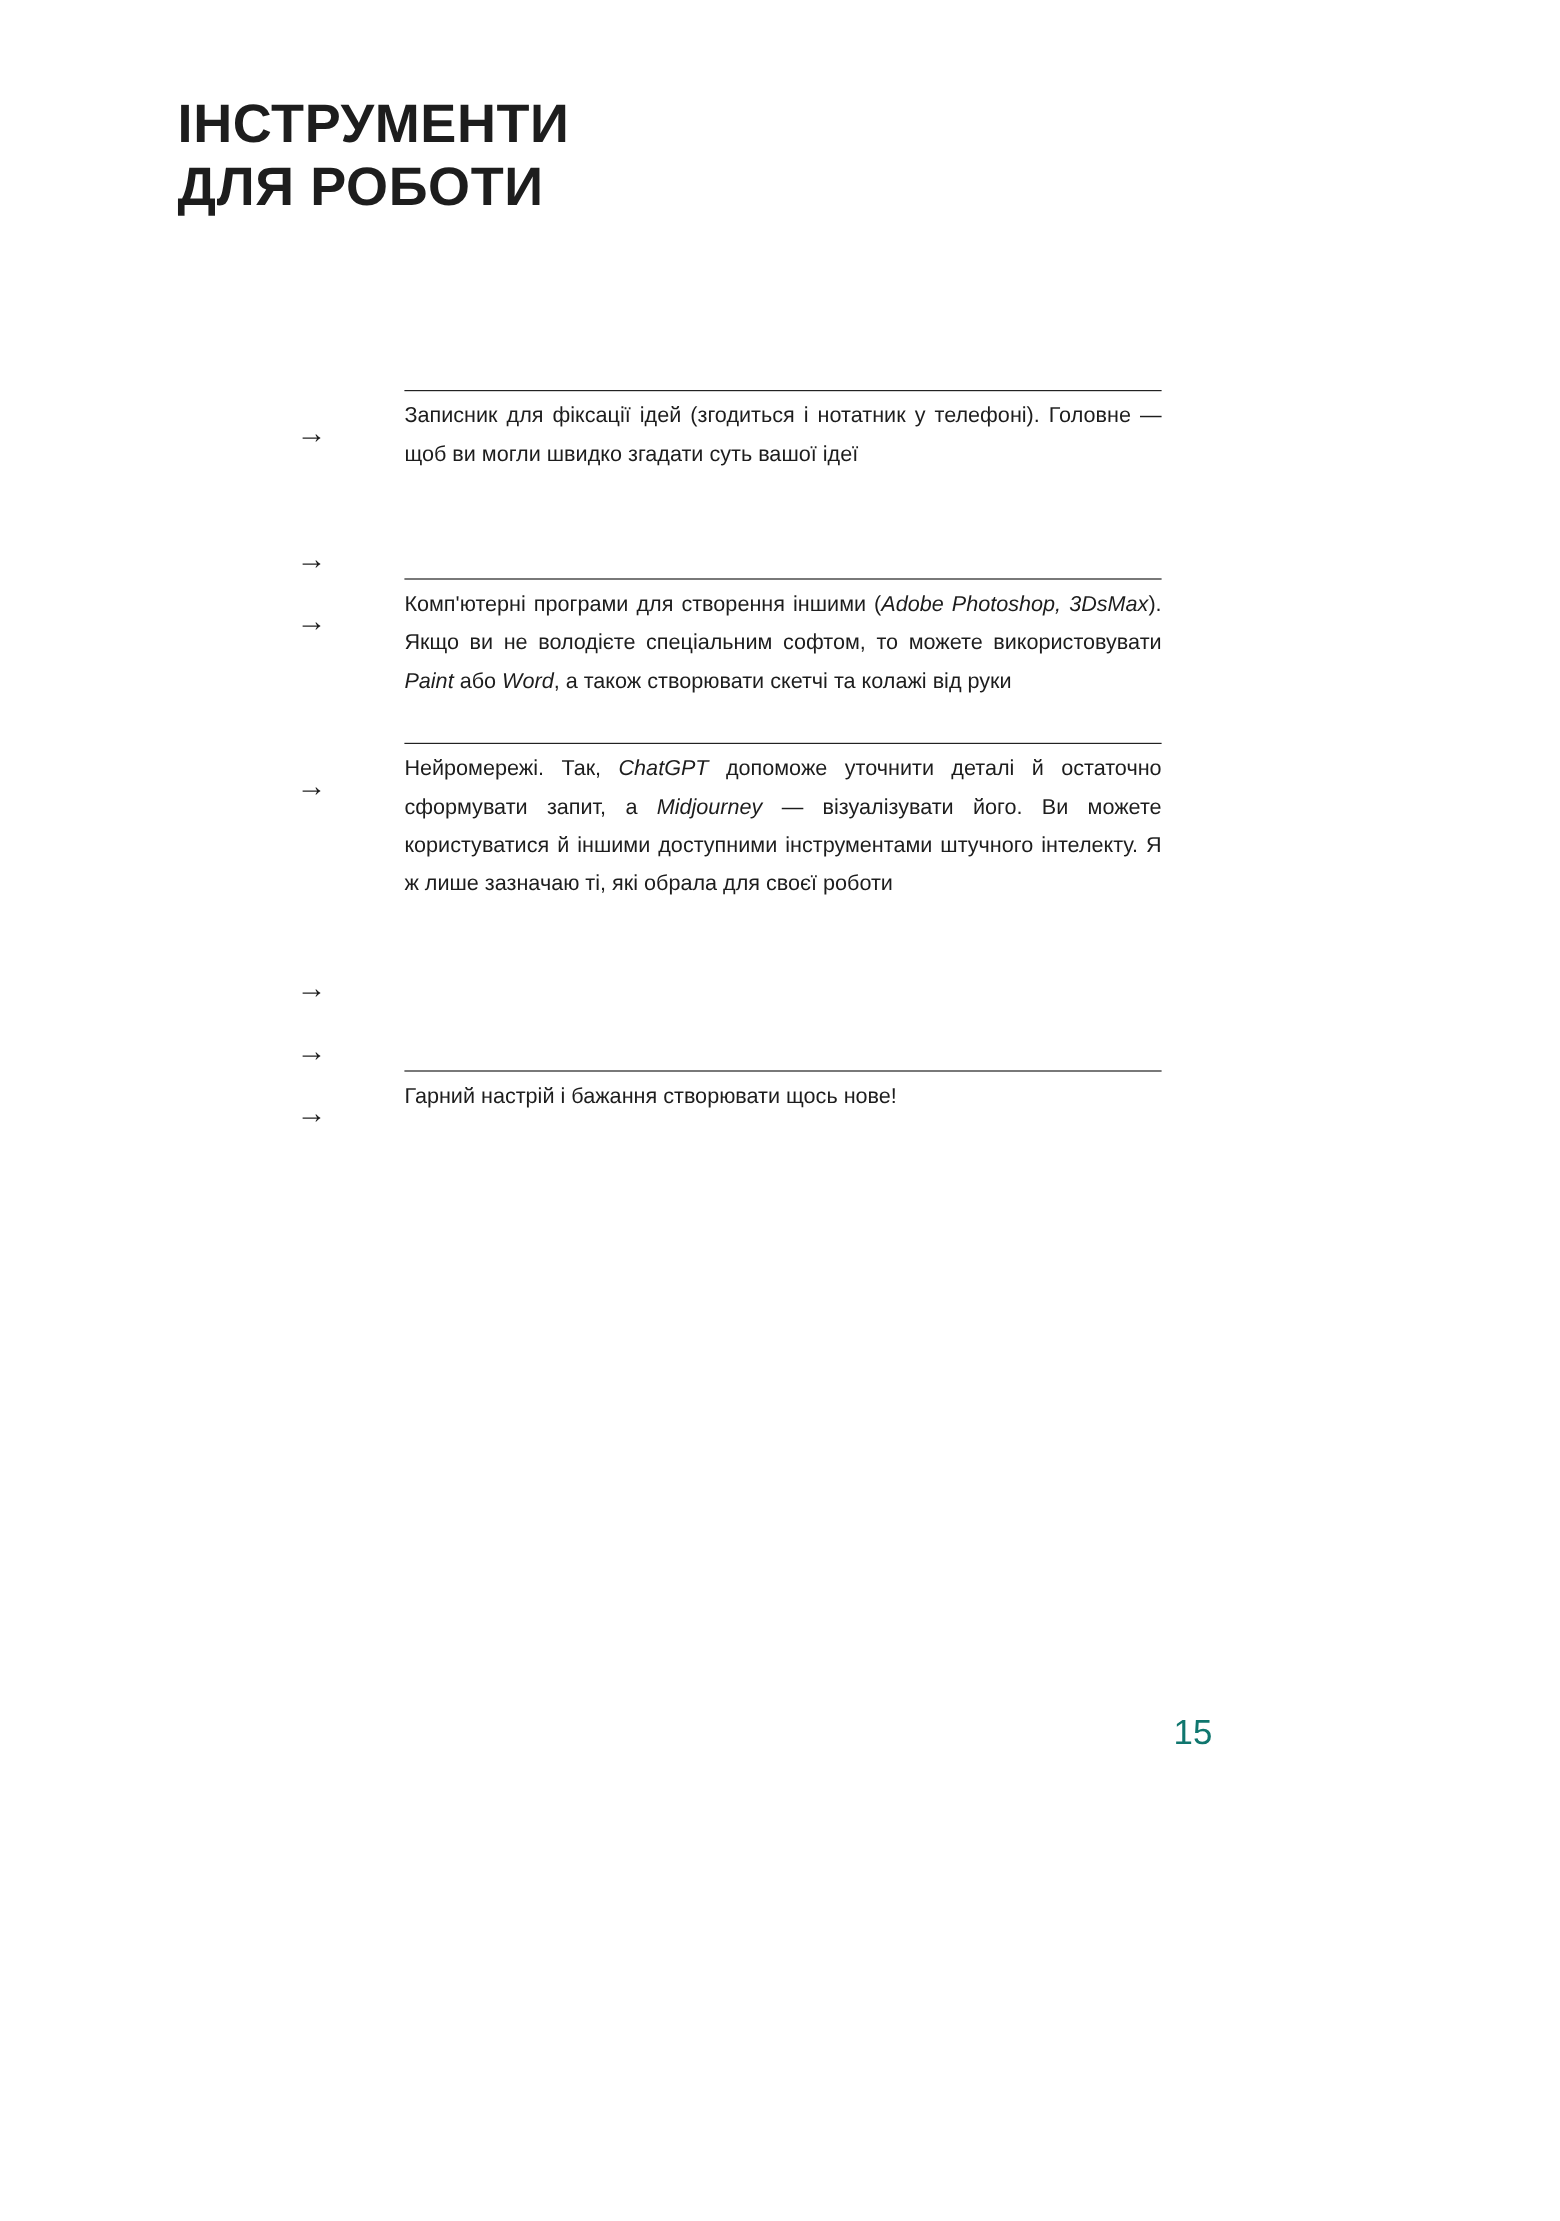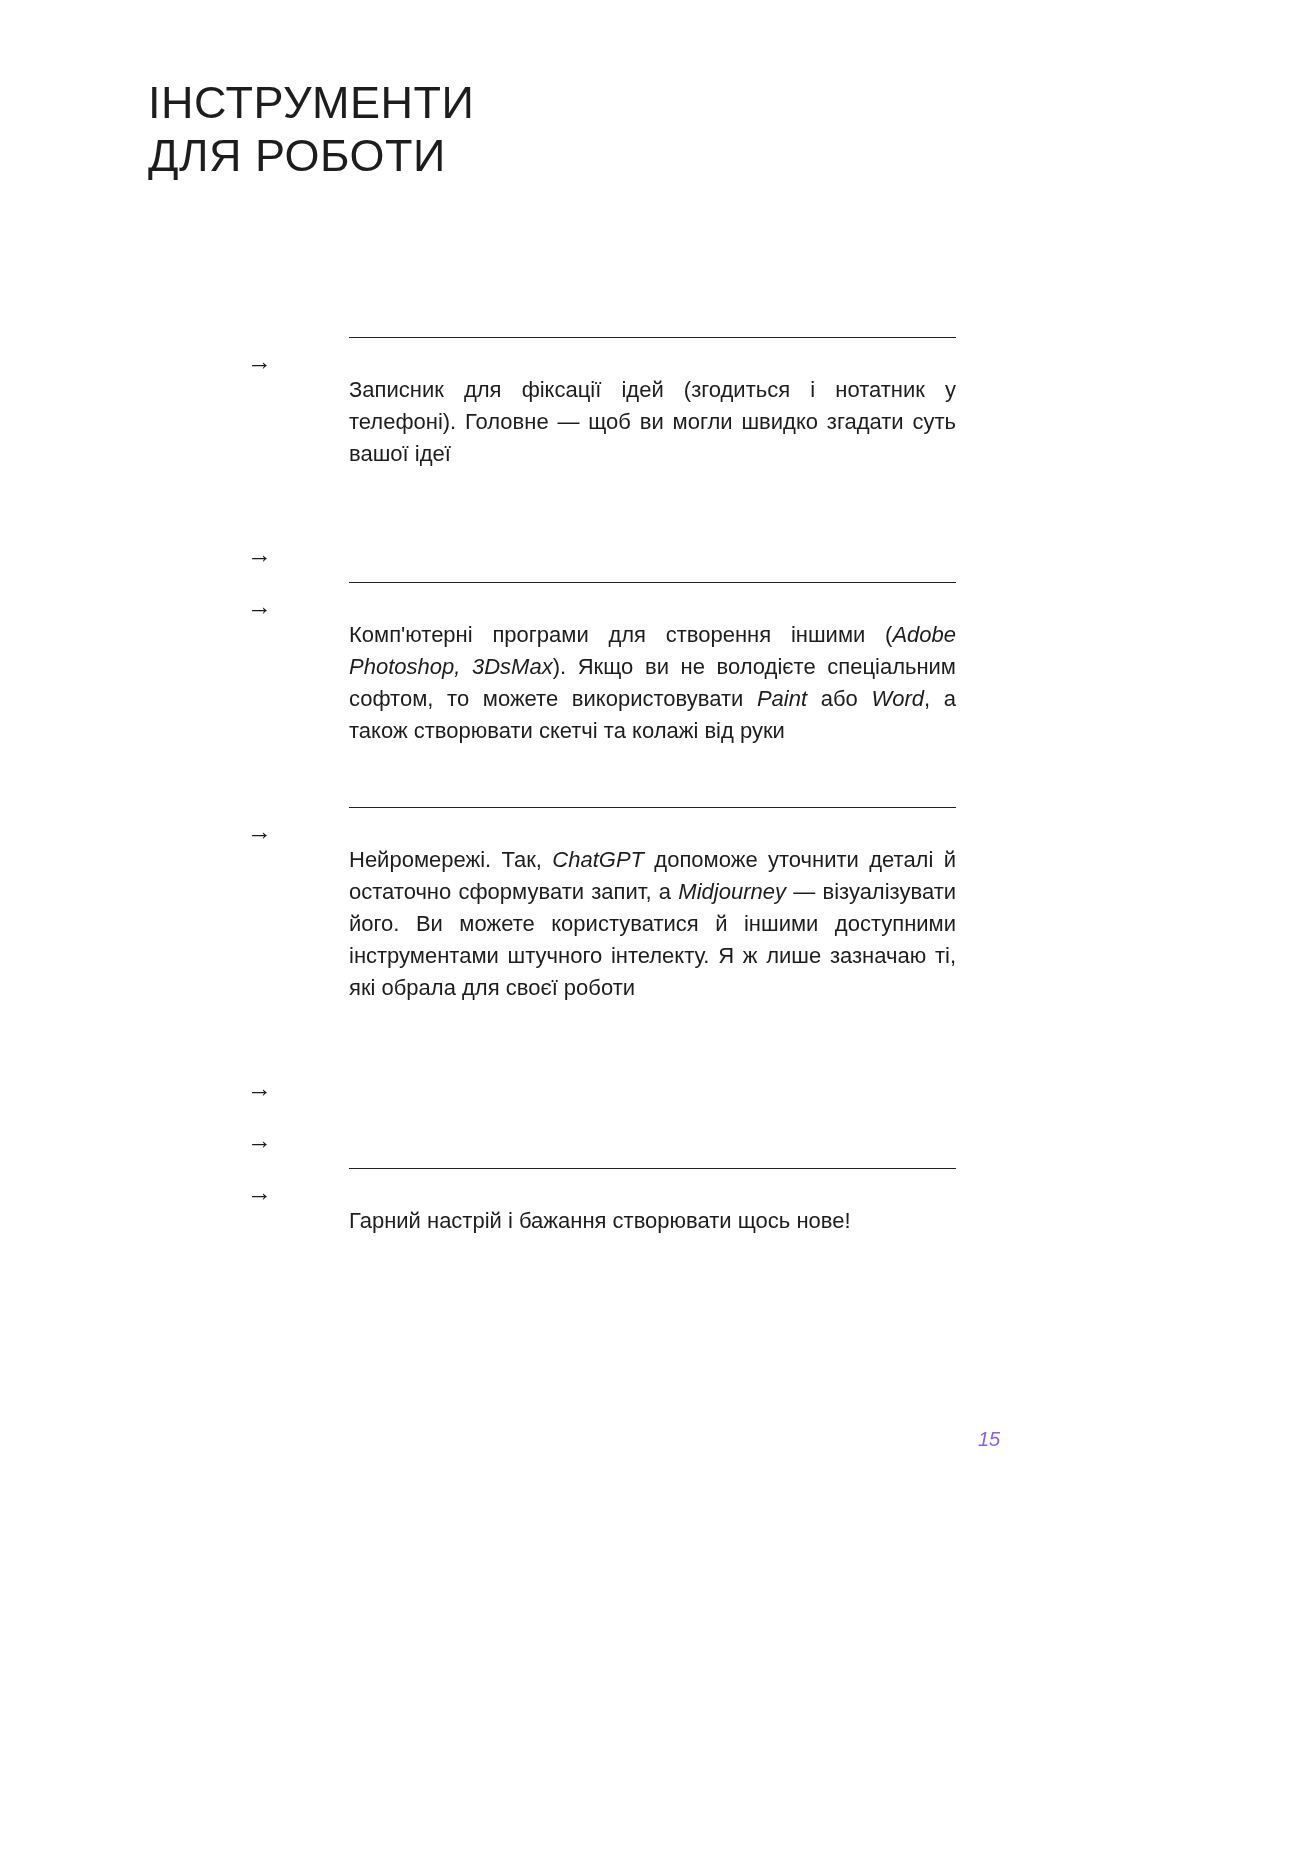--- a/index.html
+++ b/index.html
@@ -13,21 +13,21 @@
     position: relative;
     font-family: "Liberation Sans", sans-serif;
     color: #1d1d1d;
   }
   .page-title {
     position: absolute;
     left: 148px;
     top: 76px;
     font-size: 45px;
     line-height: 53px;
-    font-weight: 400;
+    font-weight: 700;
     letter-spacing: 0.5px;
     color: #1d1d1d;
   }
   .tools-list {
     position: absolute;
     left: 247px;
     top: 325px;
     width: 721px;
   }
   .list-item {
@@ -37,39 +37,38 @@
   .arrow {
     width: 90px;
     flex: 0 0 90px;
     padding-top: 20px;
     font-size: 25px;
     line-height: 32px;
     color: #1d1d1d;
   }
   .item-text {
     flex: 1;
-    margin: 12px;
+    margin: 0;
     border-top: 1.5px solid #222222;
-    padding-top: 36px;
+    padding-top: 4px;
     padding-bottom: 36px;
-    font-size: 22px;
+    font-size: 18px;
     line-height: 32px;
     text-align: justify;
     color: #1d1d1d;
   }
   .item-text .italic {
     font-style: italic;
   }
   .page-number {
     position: absolute;
     left: 978px;
     top: 1428px;
-    font-size: 20px;
-    color: #8b5cf6;
-    font-style: italic;
+    font-size: 29px;
+    color: #0f766e;
   }
 </style>
 </head>
 <body>
 
 <div class="page-title">
   <div>ІНСТРУМЕНТИ</div>
   <div>ДЛЯ РОБОТИ</div>
 </div>
 

